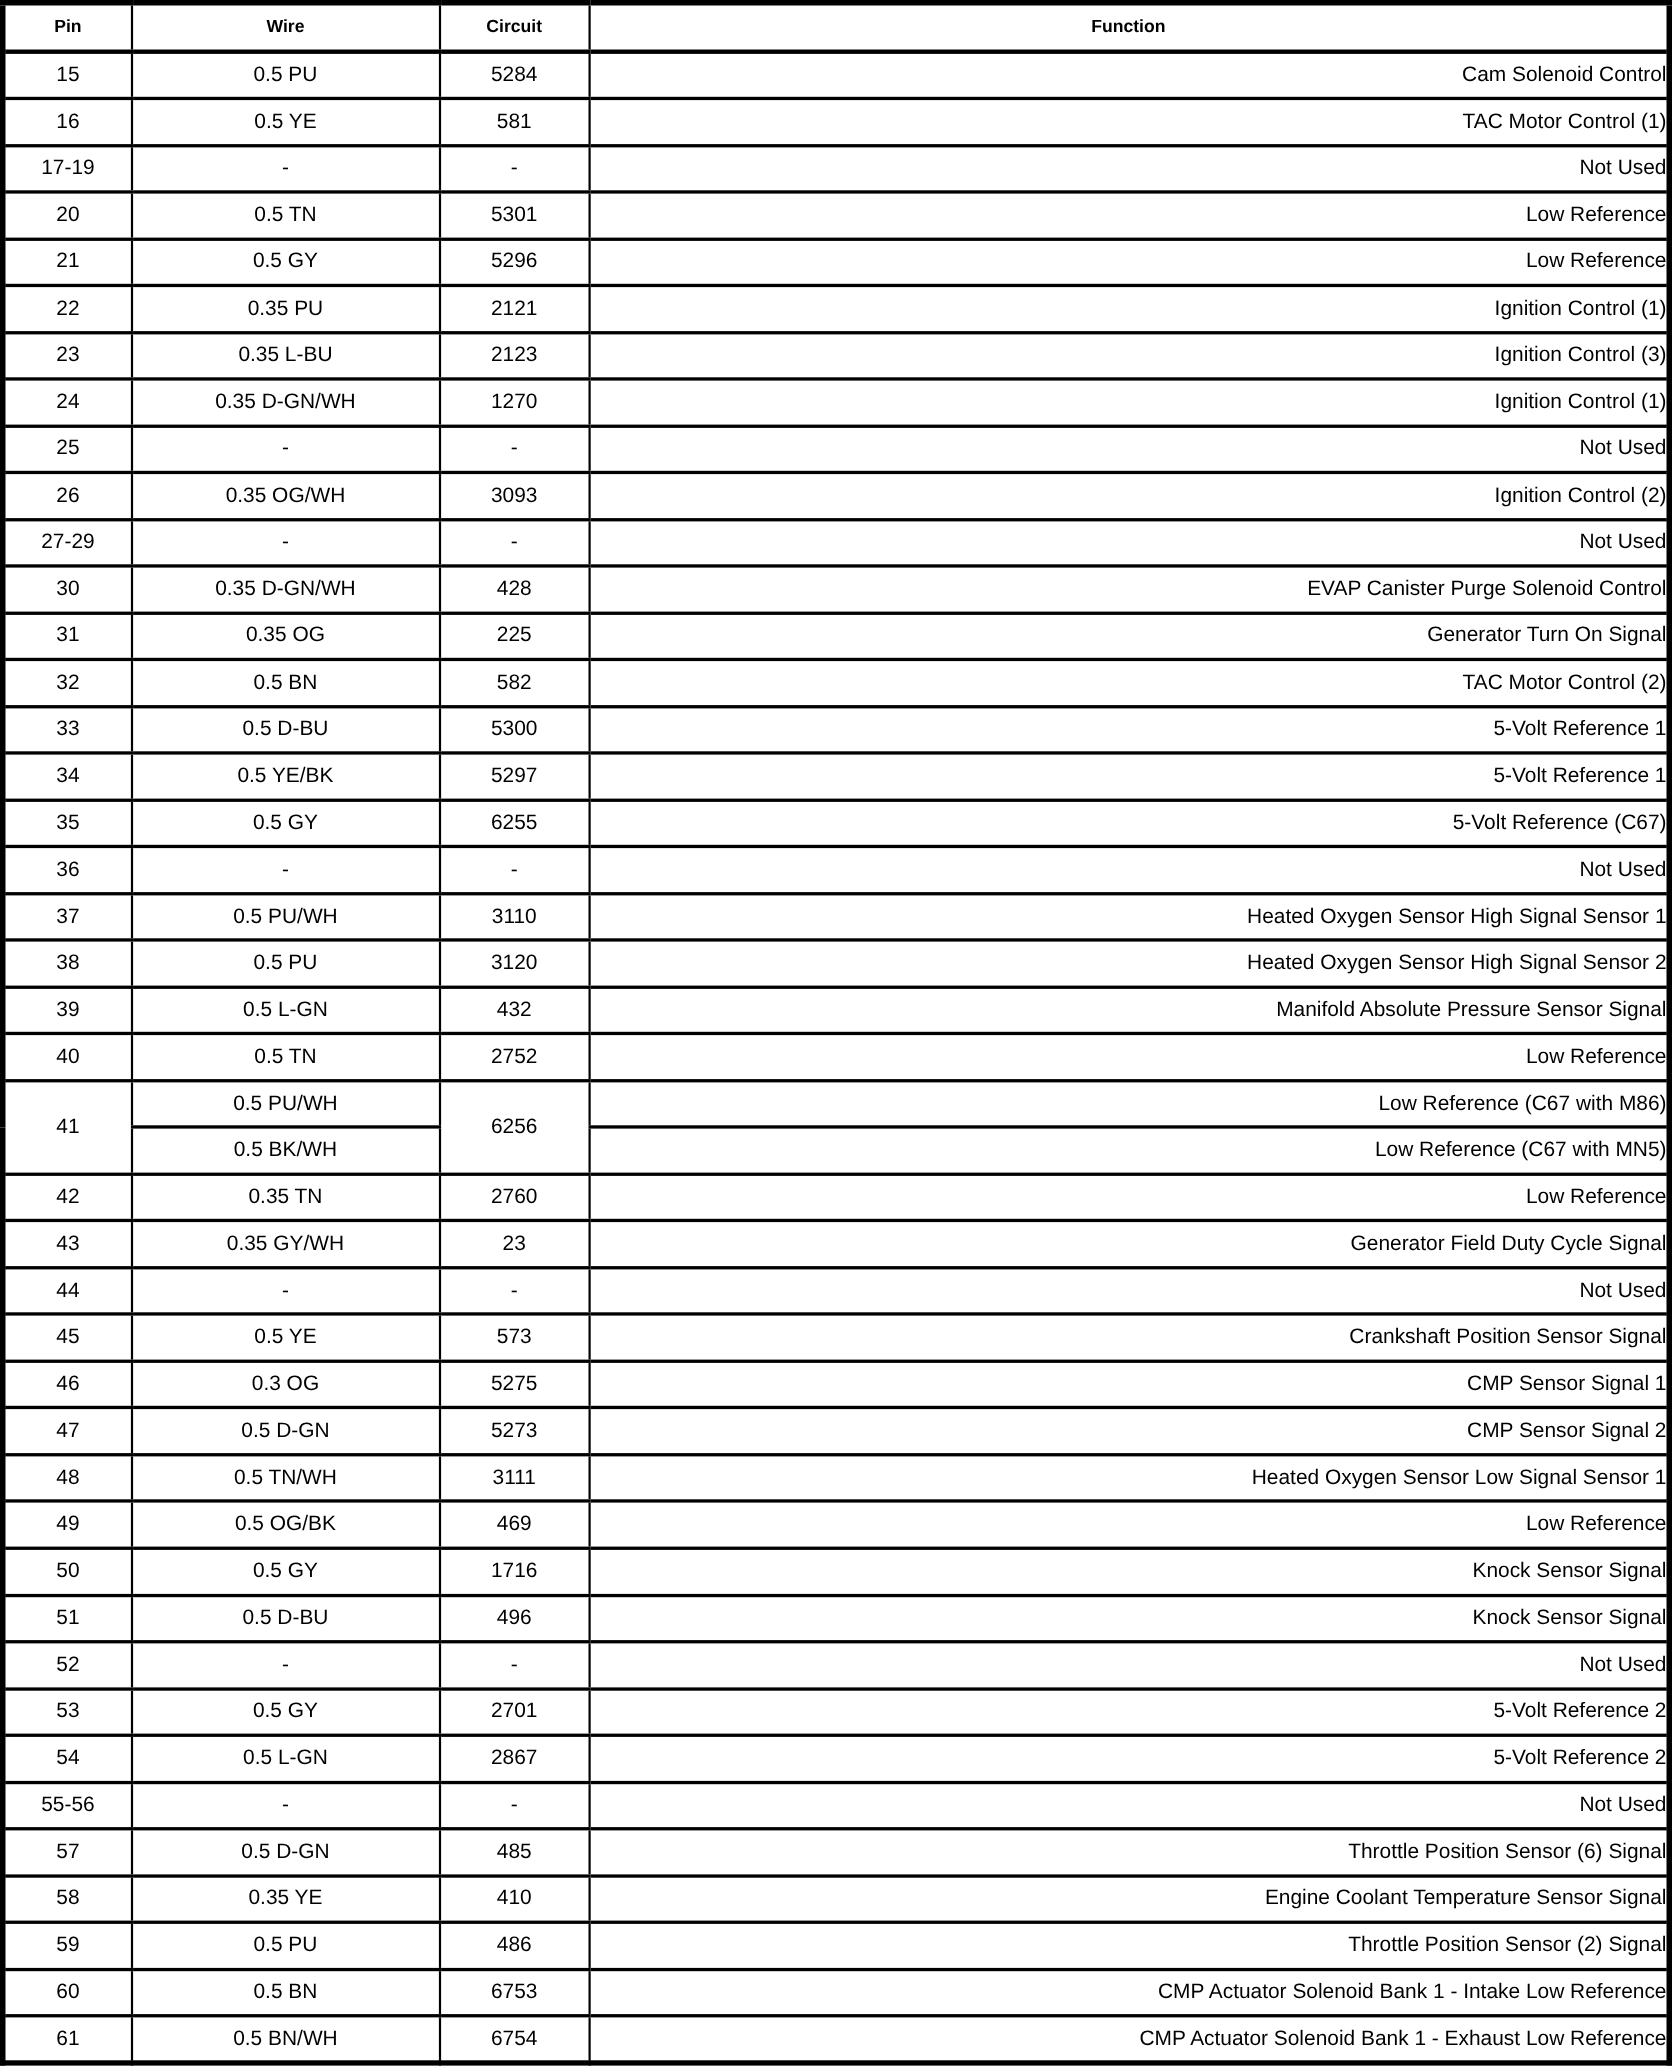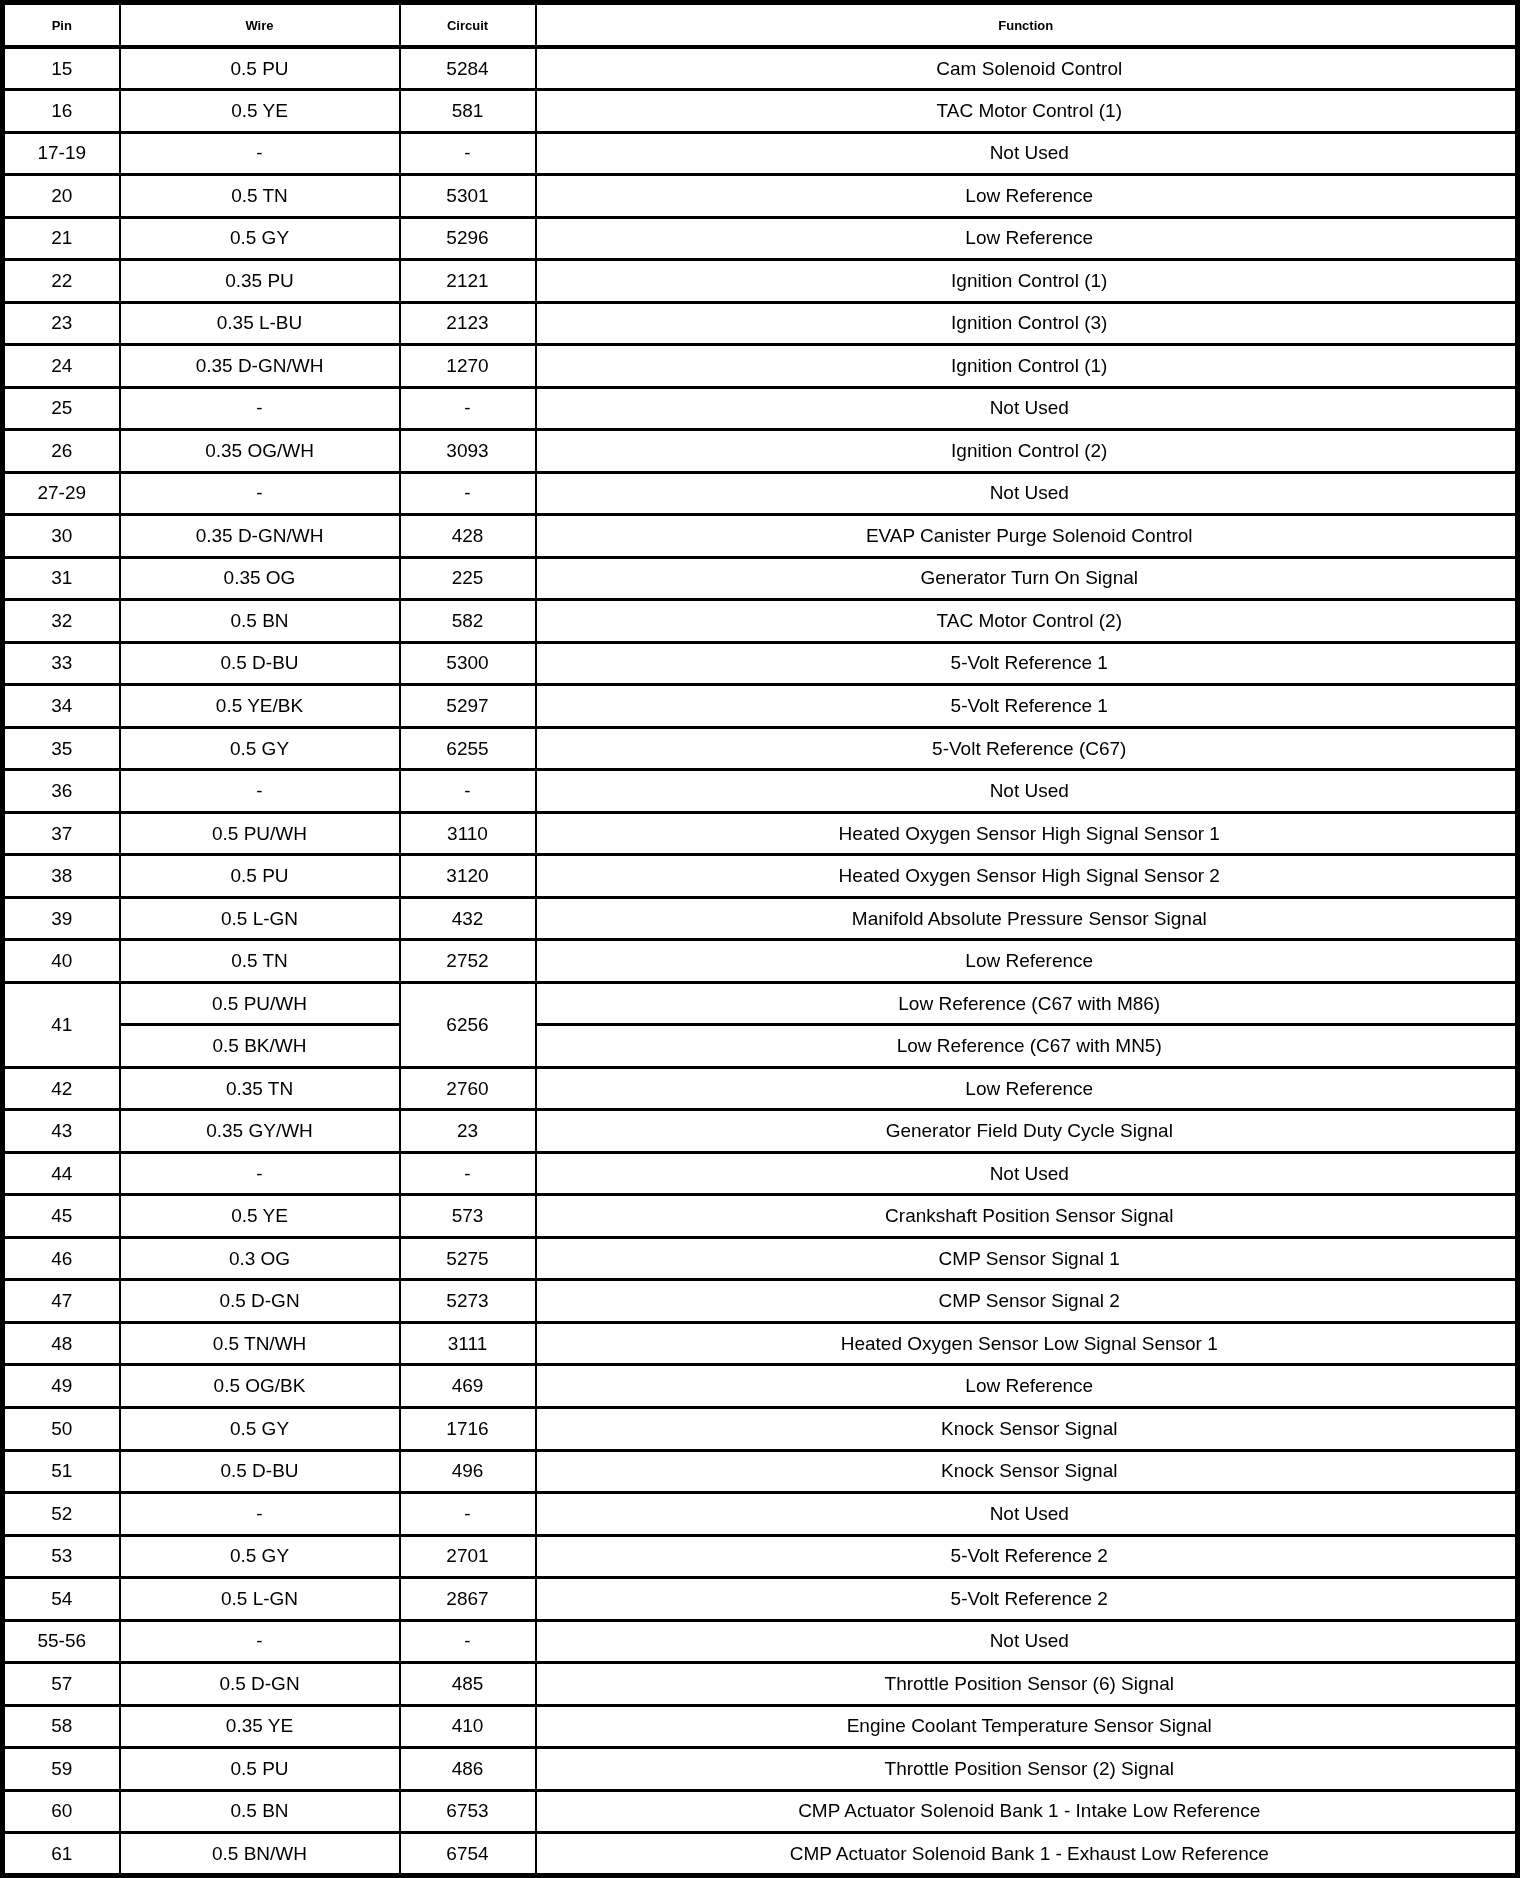--- a/index.html
+++ b/index.html
@@ -19,21 +19,21 @@
     border-collapse: collapse;
     table-layout: fixed;
     border: 5px solid #000000;
     font-family: "Liberation Sans", sans-serif;
     font-size: 19px;
     color: #000000;
     background: #ffffff;
   }
   th {
     font-weight: bold;
-    font-size: 13px;
+    font-size: 16px;
     text-align: center;
     vertical-align: middle;
     border: 2px solid #000000;
     border-top: 5px solid #000000;
     border-bottom: 4px solid #000000;
     height: 40px;
     padding: 0;
   }
   td {
     border-left: 2px solid #000000;
@@ -41,21 +41,21 @@
     border-top: 3px solid #000000;
     border-bottom: 3px solid #000000;
     text-align: center;
     vertical-align: middle;
     padding: 0;
     overflow: hidden;
     white-space: nowrap;
   }
   tbody tr { height: 42px; }
   td.func {
-    text-align: center;
+    text-align: right;
     padding-left: 7px;
   }
 </style>
 </head>
 <body>
 
 <div class="page">
 <table class="pinout">
   <colgroup>
     <col style="width:117px">

